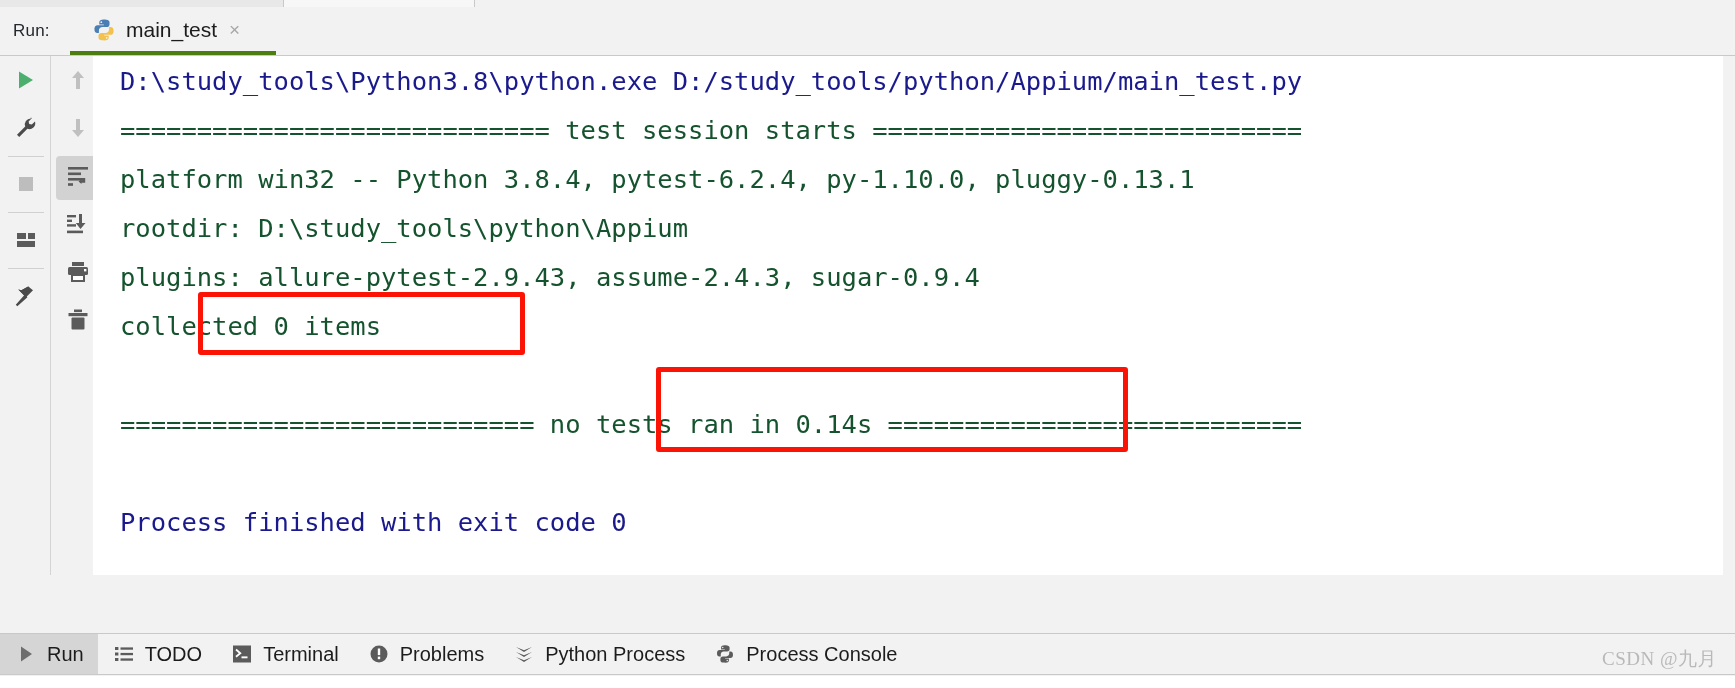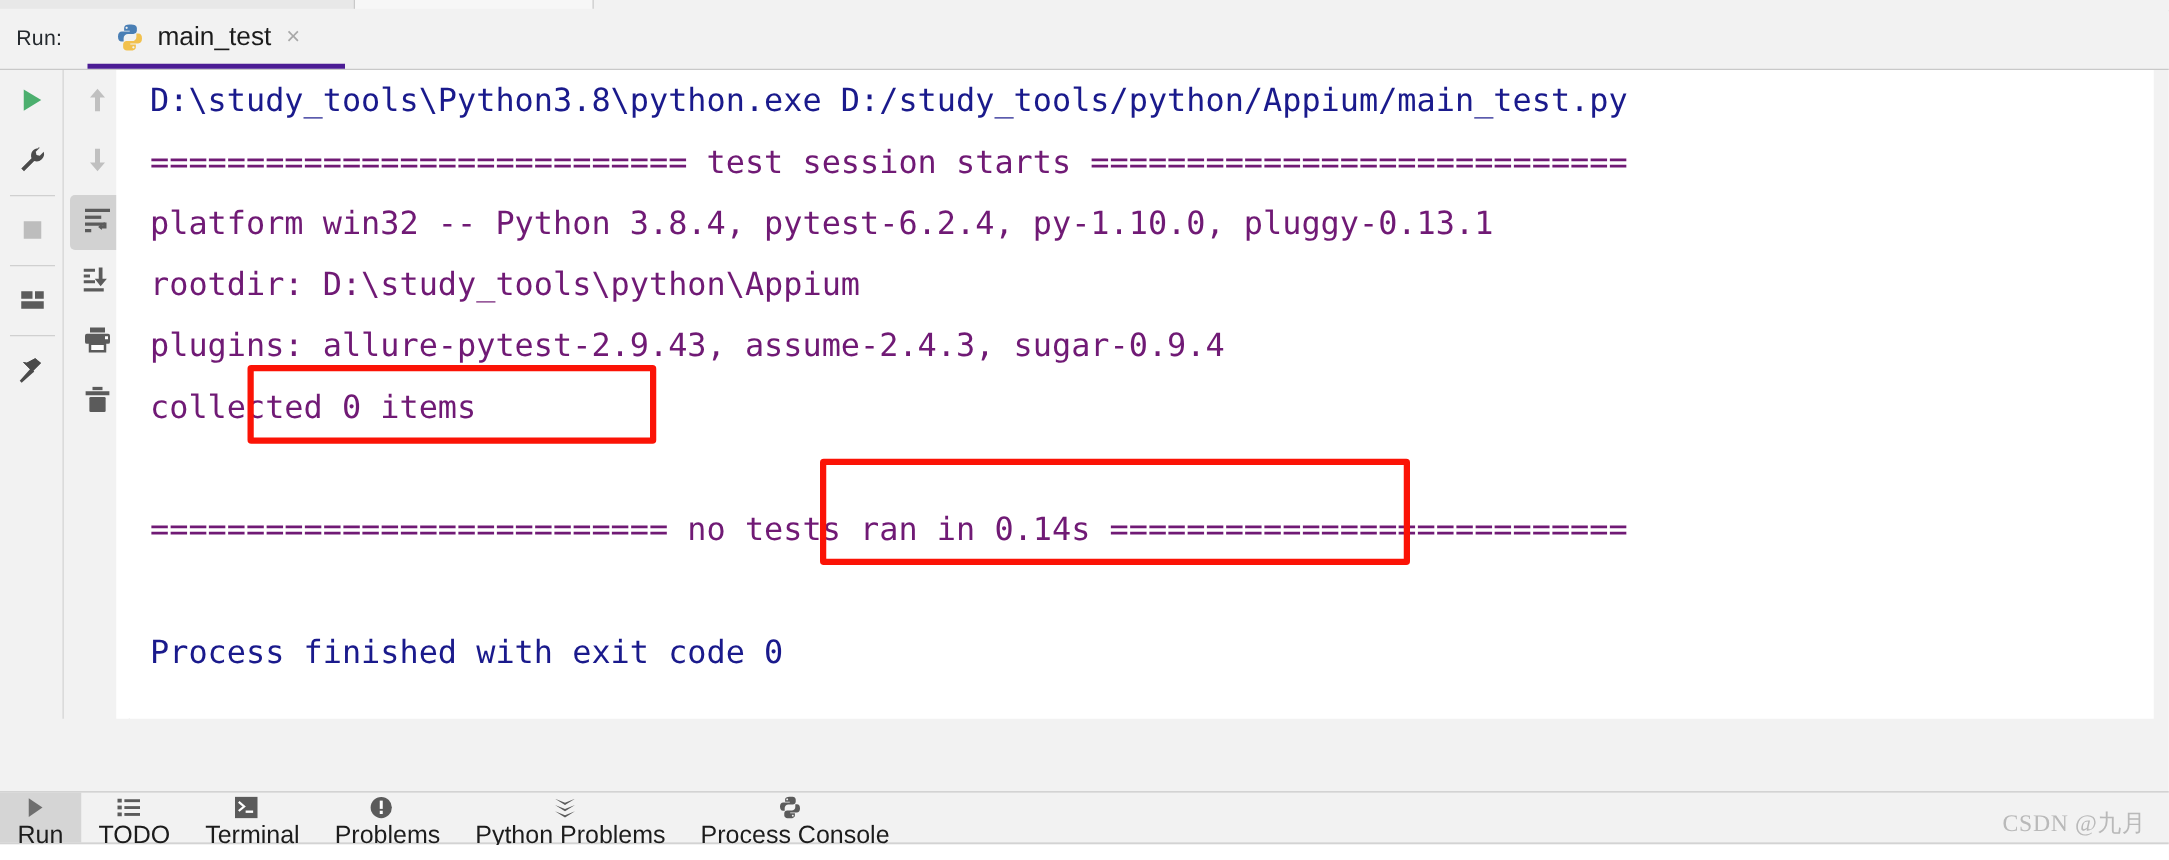--- a/index.html
+++ b/index.html
@@ -58,21 +58,21 @@
     font-size: 17px;
     color: #24292e;
     letter-spacing: 0.2px;
   }
   .run-tab {
     position: absolute;
     left: 70px; top: 0;
     height: 47px;
     width: 206px;
     background: #f2f2f2;
-    border-bottom: 4px solid #4c1d95;
+    border-bottom: 4px solid #4d7c0f;
     box-sizing: border-box;
     display: flex;
     align-items: center;
   }
   .py-icon {
     display: inline-block;
     position: relative;
     width: 24px; height: 24px;
     margin-left: 22px;
     flex: 0 0 auto;
@@ -145,21 +145,21 @@
     padding: 0;
     font-family: "DejaVu Sans Mono", monospace;
     font-size: 25.5px;
     line-height: 49px;
     white-space: pre;
   }
   .cline {
     position: absolute;
     left: 27px;
     white-space: pre;
-    color: #701a75;
+    color: #14532d;
   }
   .cline.blue { color: #1a1a8c; }
 
   
   .annot {
     position: absolute;
     border: 5px solid #fb1306;
     border-radius: 3px;
     box-sizing: border-box;
     pointer-events: none;
@@ -179,21 +179,20 @@
     box-sizing: border-box;
   }
   .bb-item {
     display: flex;
     align-items: center;
     height: 40px;
     padding: 0 14px;
     font-size: 20px;
     color: #1c1c1c;
     white-space: nowrap;
-    flex-direction: column;
   }
   .bb-item.selected { background: #d5d5d5; }
   .bb-item .bb-ico {
     display: inline-flex;
     align-items: center;
     justify-content: center;
     width: 24px; height: 24px;
     margin-right: 9px;
     flex: 0 0 auto;
   }
@@ -399,21 +398,21 @@
         <span class="bb-label">Problems</span>
       </div>
       <div class="bb-item">
         <span class="bb-ico">
           <svg width="20" height="20" viewBox="0 0 20 20">
             <path d="M2 3 L10 8 L18 3 L10 6.2 Z" fill="#5b5b5b"></path>
             <path d="M2 8 L10 13 L18 8 L10 11.2 Z" fill="#5b5b5b"></path>
             <path d="M2 13 L10 18 L18 13 L10 16.2 Z" fill="#5b5b5b"></path>
           </svg>
         </span>
-        <span class="bb-label">Python Problems</span>
+        <span class="bb-label">Python Process</span>
       </div>
       <div class="bb-item">
         <span class="bb-ico">
           <svg width="20" height="20" viewBox="0 0 24 24">
             <path d="M11.6 1.6c-2.6 0-4.3.9-4.3 2.7v2.2h4.5v.7H5.5C3.7 7.2 2.4 8.4 2.4 11.1c0 2.6 1 4 2.9 4h1.6v-2.6c0-1.9 1.6-3.4 3.5-3.4h4.3c1.6 0 2.8-1.2 2.8-2.7V4.3c0-1.5-1.4-2.4-3-2.6-.9-.1-1.9-.1-2.9-.1zM9.3 3.3c.5 0 .9.4.9.9s-.4.9-.9.9-.9-.4-.9-.9.4-.9.9-.9z" fill="#5b5b5b"></path>
             <path d="M12.4 22.4c2.6 0 4.3-.9 4.3-2.7v-2.2h-4.5v-.7h6.3c1.8 0 3.1-1.2 3.1-3.9 0-2.6-1-4-2.9-4h-1.6v2.6c0 1.9-1.6 3.4-3.5 3.4H9.3c-1.6 0-2.8 1.2-2.8 2.7v2.1c0 1.5 1.4 2.4 3 2.6.9.1 1.9.1 2.9.1zm2.3-1.7c-.5 0-.9-.4-.9-.9s.4-.9.9-.9.9.4.9.9-.4.9-.9.9z" fill="#5b5b5b"></path>
           </svg>
         </span>
         <span class="bb-label">Process Console</span>
       </div>

